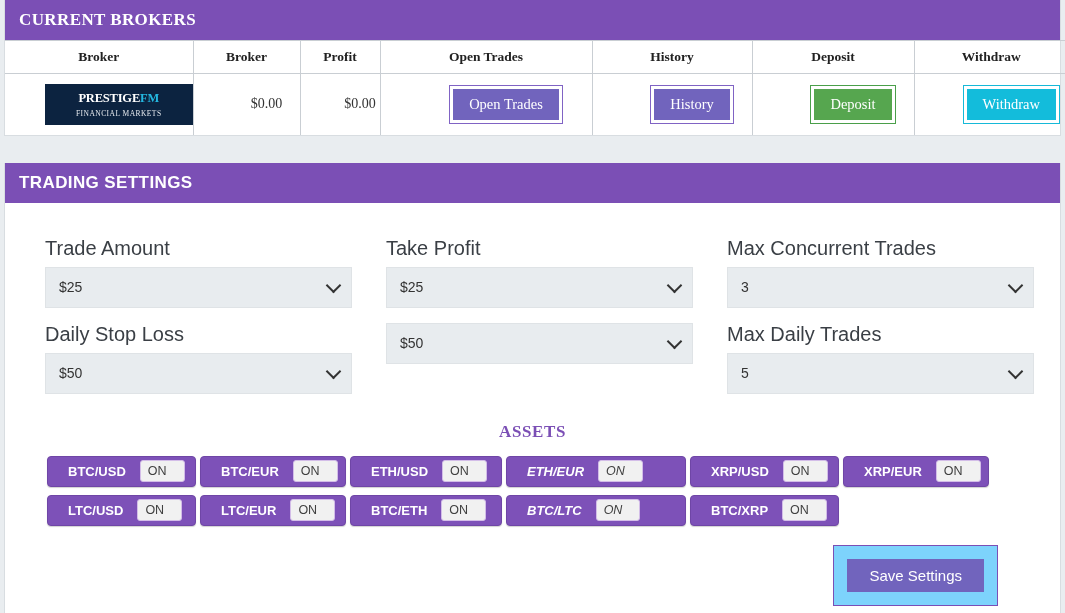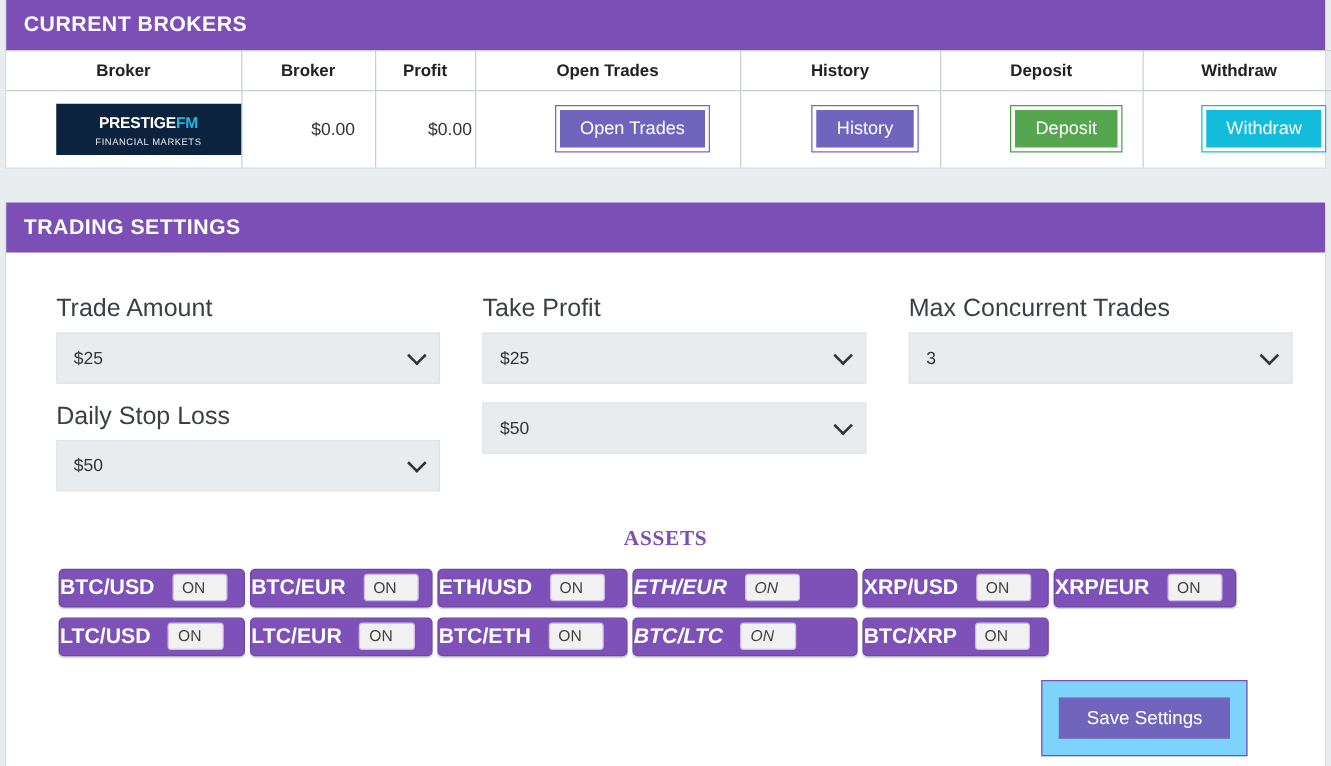--- a/index.html
+++ b/index.html
@@ -21,21 +21,21 @@
   .panel-header {
     background: #7b4fb5;
     color: #ffffff;
     font-size: 17px;
     font-weight: bold;
     letter-spacing: .4px;
     padding: 10px 14px;
   }
 
   
-  #brokers-panel { border-top: none; }
+  #brokers-panel { border-top: none; font-family: Liberation Serif, serif; }
   table.brokers {
     width: 100%;
     border-collapse: collapse;
     table-layout: fixed;
   }
   table.brokers th,
   table.brokers td {
     border: 1px solid #c9ced3;
     text-align: center;
     vertical-align: middle;
@@ -177,23 +177,23 @@
     background: #7d51b8;
     border: 1px solid #6f46a6;
     border-radius: 4px;
     height: 31px;
     padding: 0 3px 0 0;
     cursor: pointer;
     box-shadow: 0 1px 1px rgba(0,0,0,.18);
   }
   .pill-label {
     color: #ffffff;
-    font-size: 17px;
+    font-size: 13px;
     font-weight: bold;
-    padding: 0 14px 0 0;
+    padding: 0 14px 0 20px;
     white-space: nowrap;
   }
   .pill-state {
     background: #f1f1f1;
     border: 1px solid #d3bde8;
     border-radius: 3px;
     color: #404040;
     font-size: 12.5px;
     padding: 4px 17px 3px 7px;
     line-height: 1;
@@ -330,20 +330,27 @@
         </div>
       </div>
 
       <div class="field">
         <div class="select">
           <span>$50</span>
           <span class="chev"></span>
         </div>
       </div>
 
+      <div class="field">
+        <div class="field-label">Max Daily Trades</div>
+        <div class="select">
+          <span>5</span>
+          <span class="chev"></span>
+        </div>
+      </div>
 
     </div>
 
     <div class="assets-title">ASSETS</div>
 
     <div class="asset-rows">
       <div class="asset-row">
         <div class="pill w1">
           <span class="pill-label">BTC/USD</span>
           <span class="pill-state">ON</span>

